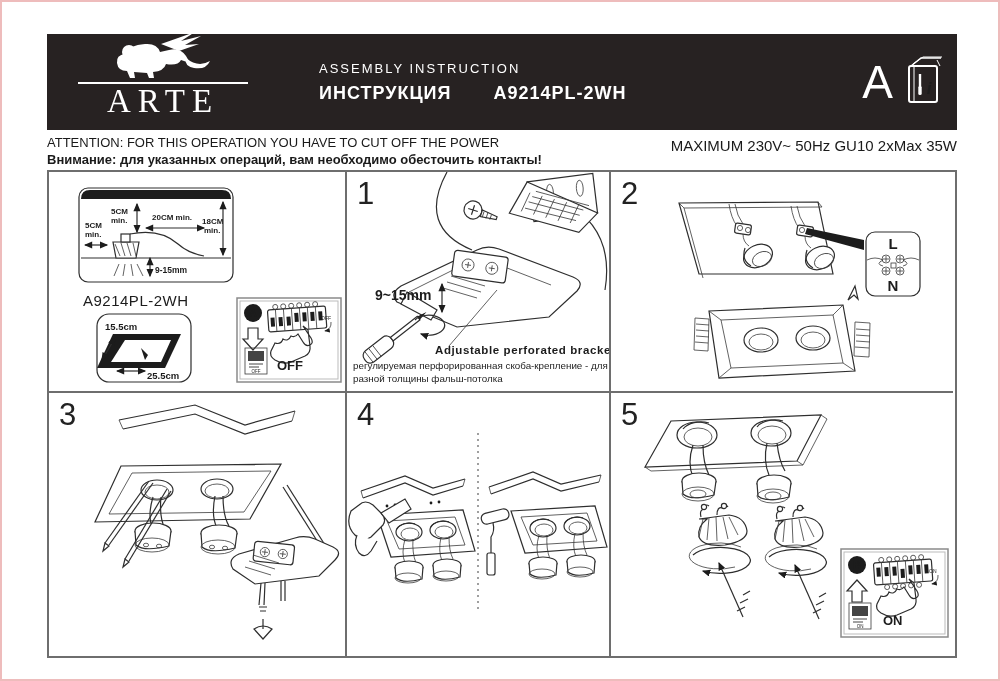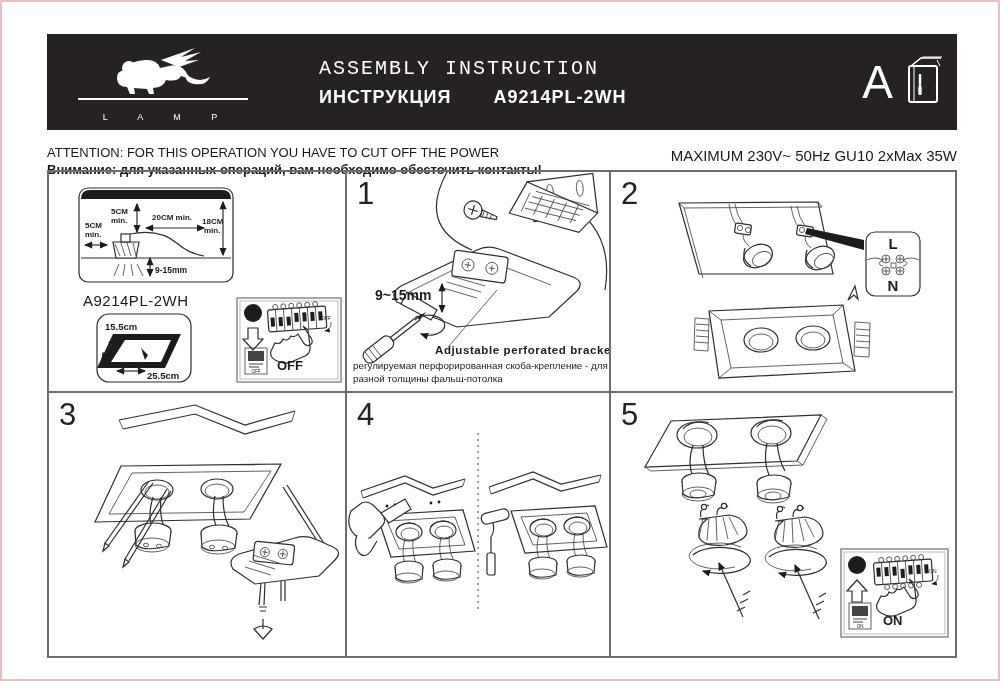--- a/index.html
+++ b/index.html
@@ -8,28 +8,28 @@
           border:2px solid #eebcbc; overflow:hidden; }
 
   
   .header { position:absolute; left:45px; top:32px; width:910px; height:96px;
             background:#272222; color:#fff; display:flex; align-items:center; }
   .logo-block { width:232px; display:flex; flex-direction:column; align-items:center; padding-top:4px; }
   .logo-line { width:170px; border-top:2px solid #fff; margin:2px 0 1px 0; }
   .brand { font-family:"Liberation Serif", serif; font-size:33px; letter-spacing:7px; line-height:1; }
   .brand-sub { font-size:9px; letter-spacing:14px; margin-top:11px; padding-left:8px; }
   .titles { flex:1; padding-left:40px; }
-  .title-en { font-size:20px; letter-spacing:2px; margin-bottom:7px;font-family:Liberation Mono, monospace; }
+  .title-en { font-size:13px; letter-spacing:2px; margin-bottom:7px; }
   .title-ru-row { font-size:18px; font-weight:bold; letter-spacing:1px; display:flex; gap:42px; }
   .sec-block { width:120px; display:flex; align-items:center; justify-content:flex-end;
                gap:10px; padding-right:14px; }
   .sec-letter { font-size:46px; line-height:1; font-weight:400; }
 
   
-  .attention { position:absolute; left:45px; top:143px; width:910px; display:flex;
+  .attention { position:absolute; left:45px; top:133px; width:910px; display:flex;
                justify-content:space-between; color:#1a1a1a; }
   .att-en { font-size:13px; }
   .att-ru { font-size:13px; font-weight:bold; margin-top:2px; }
   .att-max { font-size:15px; padding-top:2px; white-space:nowrap; }
 
   
   .grid { position:absolute; left:45px; top:168px; width:910px; height:488px;
           border:2px solid #6e6e6e; display:grid;
           grid-template-columns:298px 264px 342px; grid-template-rows:221px 263px; }
   .cell { position:relative; border-right:2px solid #6e6e6e; border-bottom:2px solid #6e6e6e; }
@@ -50,20 +50,21 @@
 
   <div class="header">
     <div class="logo-block">
       <svg width="120" height="50" viewBox="0 0 120 50" style="position:static">
         <path d="M58,14 L92,2 L78,11 L98,6 L82,15 L96,14 L76,21 Z" fill="#fff"></path>
         <path d="M22,24 q-9,1 -8,9 q1,8 10,8 l3,7 5,0 -1,-6 13,1 2,5 5,0 -1,-6 q11,-1 13,-8 q12,2 15,-4 l9,3 -4,-7 q-6,-9 -17,-6 l-9,2 q-3,-9 -15,-8 q-16,1 -20,10 z" fill="#fff"></path>
         <path d="M83,28 q12,10 24,3 q-4,9 -16,7 q-10,-2 -8,-10 z" fill="#fff"></path>
         <circle cx="26" cy="22" r="7" fill="#fff"></circle>
       </svg>
       <div class="logo-line"></div>
+      <div class="brand">ARTE</div>
       <div class="brand-sub">L A M P</div>
     </div>
     <div class="titles">
       <div class="title-en">ASSEMBLY  INSTRUCTION</div>
       <div class="title-ru-row">
         <span>ИНСТРУКЦИЯ</span>
         <span>A9214PL-2WH</span>
       </div>
     </div>
     <div class="sec-block">

